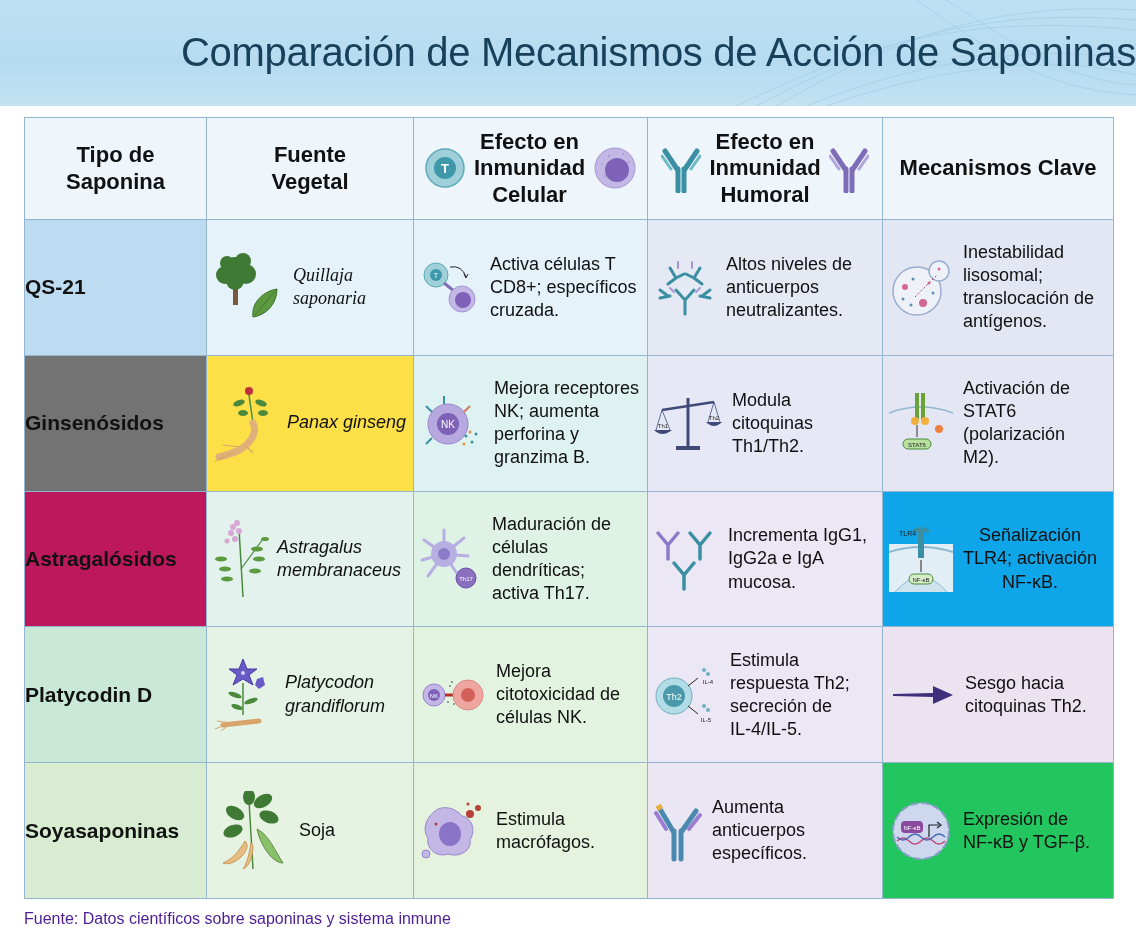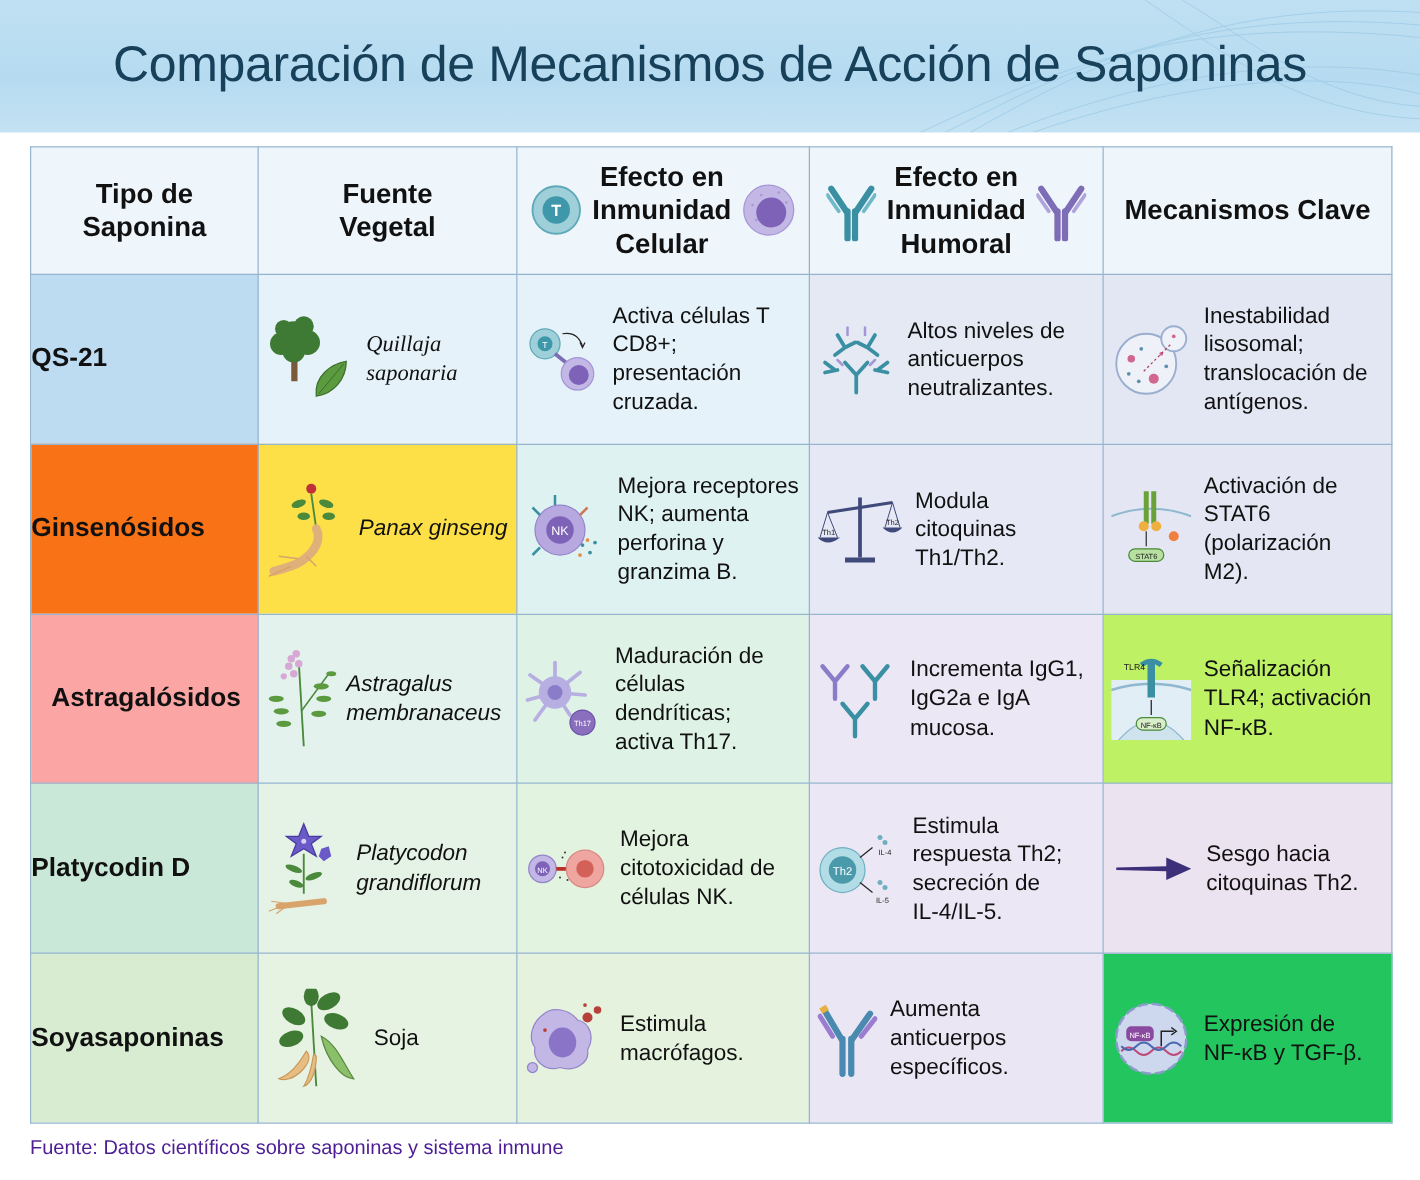--- a/index.html
+++ b/index.html
@@ -6,21 +6,21 @@
   html, body { width: 1136px; height: 944px; background: #ffffff; overflow: hidden; }
   body { font-family: "Liberation Sans", "DejaVu Sans", sans-serif; color: #111; position: relative; }
 
   .title-band {
     position: absolute; left: 0; top: 0; width: 1136px; height: 106px;
     background: linear-gradient(180deg, #bfe0f2 0%, #b6dbf0 60%, #c3e2f3 100%);
     overflow: hidden;
   }
   .title-band svg.waves { position: absolute; right: 0; top: 0; }
   .title {
-    position: absolute; left: 0; width: 1136px; top: 30px; text-align: center;
+    position: absolute; left: 0; width: 1136px; top: 30px; text-align: right;
     font-size: 40px; color: #17405a; letter-spacing: -0.3px; font-weight: normal;
   }
 
   table.cmp {
     position: absolute; left: 24px; top: 117px; width: 1089px; height: 781px;
     border-collapse: collapse; table-layout: fixed;
   }
   table.cmp td, table.cmp th { border: 1.5px solid #95b5cf; vertical-align: middle; }
   table.cmp thead th { height: 102px; background: #eef5fb; font-weight: bold; font-size: 22px; text-align: center; line-height: 1.2; }
   .hcell { display: flex; align-items: center; justify-content: center; gap: 8px; }
@@ -28,22 +28,22 @@
   table.cmp tbody td { height: 135.8px; }
 
   .type-cell { text-align: left; font-weight: bold; font-size: 21px; }
   .cell { display: flex; align-items: center; gap: 10px; padding: 0 6px 0 6px; }
   .cell .ico { flex: 0 0 auto; display: flex; align-items: center; justify-content: center; }
   .cell .txt { font-size: 18px; line-height: 1.28; color: #111; }
   .plant-txt { font-style: italic; font-size: 18px; line-height: 1.3; }
 
   
   .r0 .c0 { background: #bedcf1; } .r0 .c1 { background: #e5f2f9; font-family: Liberation Serif, serif; } .r0 .c2 { background: #e5f2f9; } .r0 .c3 { background: #e4e9f4; } .r0 .c4 { background: #e2e7f3; }
-  .r1 .c0 { background: #f97316; } .r1 .c1 { background: #fde047; } .r1 .c2 { background: #def2f1; } .r1 .c3 { background: #e6e9f5; } .r1 .c4 { background: #e4e7f3; }
-  .r2 .c0 { background: #fca5a5; padding-left: 16px; } .r2 .c1 { background: #e3f2ec; } .r2 .c2 { background: #def2e6; } .r2 .c3 { background: #ebe7f4; } .r2 .c4 { background: #bef264; }
+  .r1 .c0 { background: #737373; } .r1 .c1 { background: #fde047; } .r1 .c2 { background: #def2f1; } .r1 .c3 { background: #e6e9f5; } .r1 .c4 { background: #e4e7f3; }
+  .r2 .c0 { background: #be185d; } .r2 .c1 { background: #e3f2ec; } .r2 .c2 { background: #def2e6; } .r2 .c3 { background: #ebe7f4; } .r2 .c4 { background: #0ea5e9; text-align: center; }
   .r3 .c0 { background: #c9e8d8; } .r3 .c1 { background: #e4f3e5; } .r3 .c2 { background: #e2f3e0; } .r3 .c3 { background: #ece7f4; } .r3 .c4 { background: #ece3f1; }
   .r4 .c0 { background: #d8ecd2; } .r4 .c1 { background: #e7f3e2; } .r4 .c2 { background: #e4f2de; } .r4 .c3 { background: #ebe6f4; } .r4 .c4 { background: #22c55e; }
 
   .source {
     position: absolute; left: 24px; top: 910px; font-size: 16px; color: #4c1d95;
   }
 </style>
 </head>
 <body>
 
@@ -182,21 +182,21 @@
                 <circle cx="16" cy="18" r="12" fill="#9fd0da" stroke="#5ea9b8"></circle>
                 <circle cx="16" cy="18" r="6" fill="#3f98aa"></circle>
                 <text x="16" y="21" font-size="7" text-anchor="middle" fill="#fff" font-family="Liberation Sans, sans-serif">T</text>
                 <line x1="24" y1="26" x2="34" y2="34" stroke="#7d6cb6" stroke-width="3"></line>
                 <circle cx="42" cy="42" r="13" fill="#c3b7e6" stroke="#a596d6"></circle>
                 <circle cx="43" cy="43" r="8" fill="#7d62b8"></circle>
                 <path d="M30 10 Q42 8 46 20" fill="none" stroke="#222" stroke-width="1"></path>
                 <path d="M44 17 L46 21 L48 17" fill="none" stroke="#222" stroke-width="1"></path>
               </svg>
           </span>
-          <span class="txt"><span>Activa células T</span><br><span>CD8+; presentación</span><br><span>cruzada.</span></span>
+          <span class="txt"><span>Activa células T</span><br><span>CD8+; específicos</span><br><span>cruzada.</span></span>
         </div>
       </td>
       <td class="c3">
         <div class="cell">
           <span class="ico">
             <svg width="62" height="62" viewBox="0 0 62 62">
                 <g stroke="#3a8fa3" stroke-width="3" stroke-linecap="round" fill="none">
                   <path d="M31 58 L31 44 L22 34 M31 44 L40 34"></path>
                   <path d="M14 28 L22 22 L16 12 M22 22 L30 18"></path>
                   <path d="M48 28 L40 22 L46 12 M40 22 L32 18"></path>

